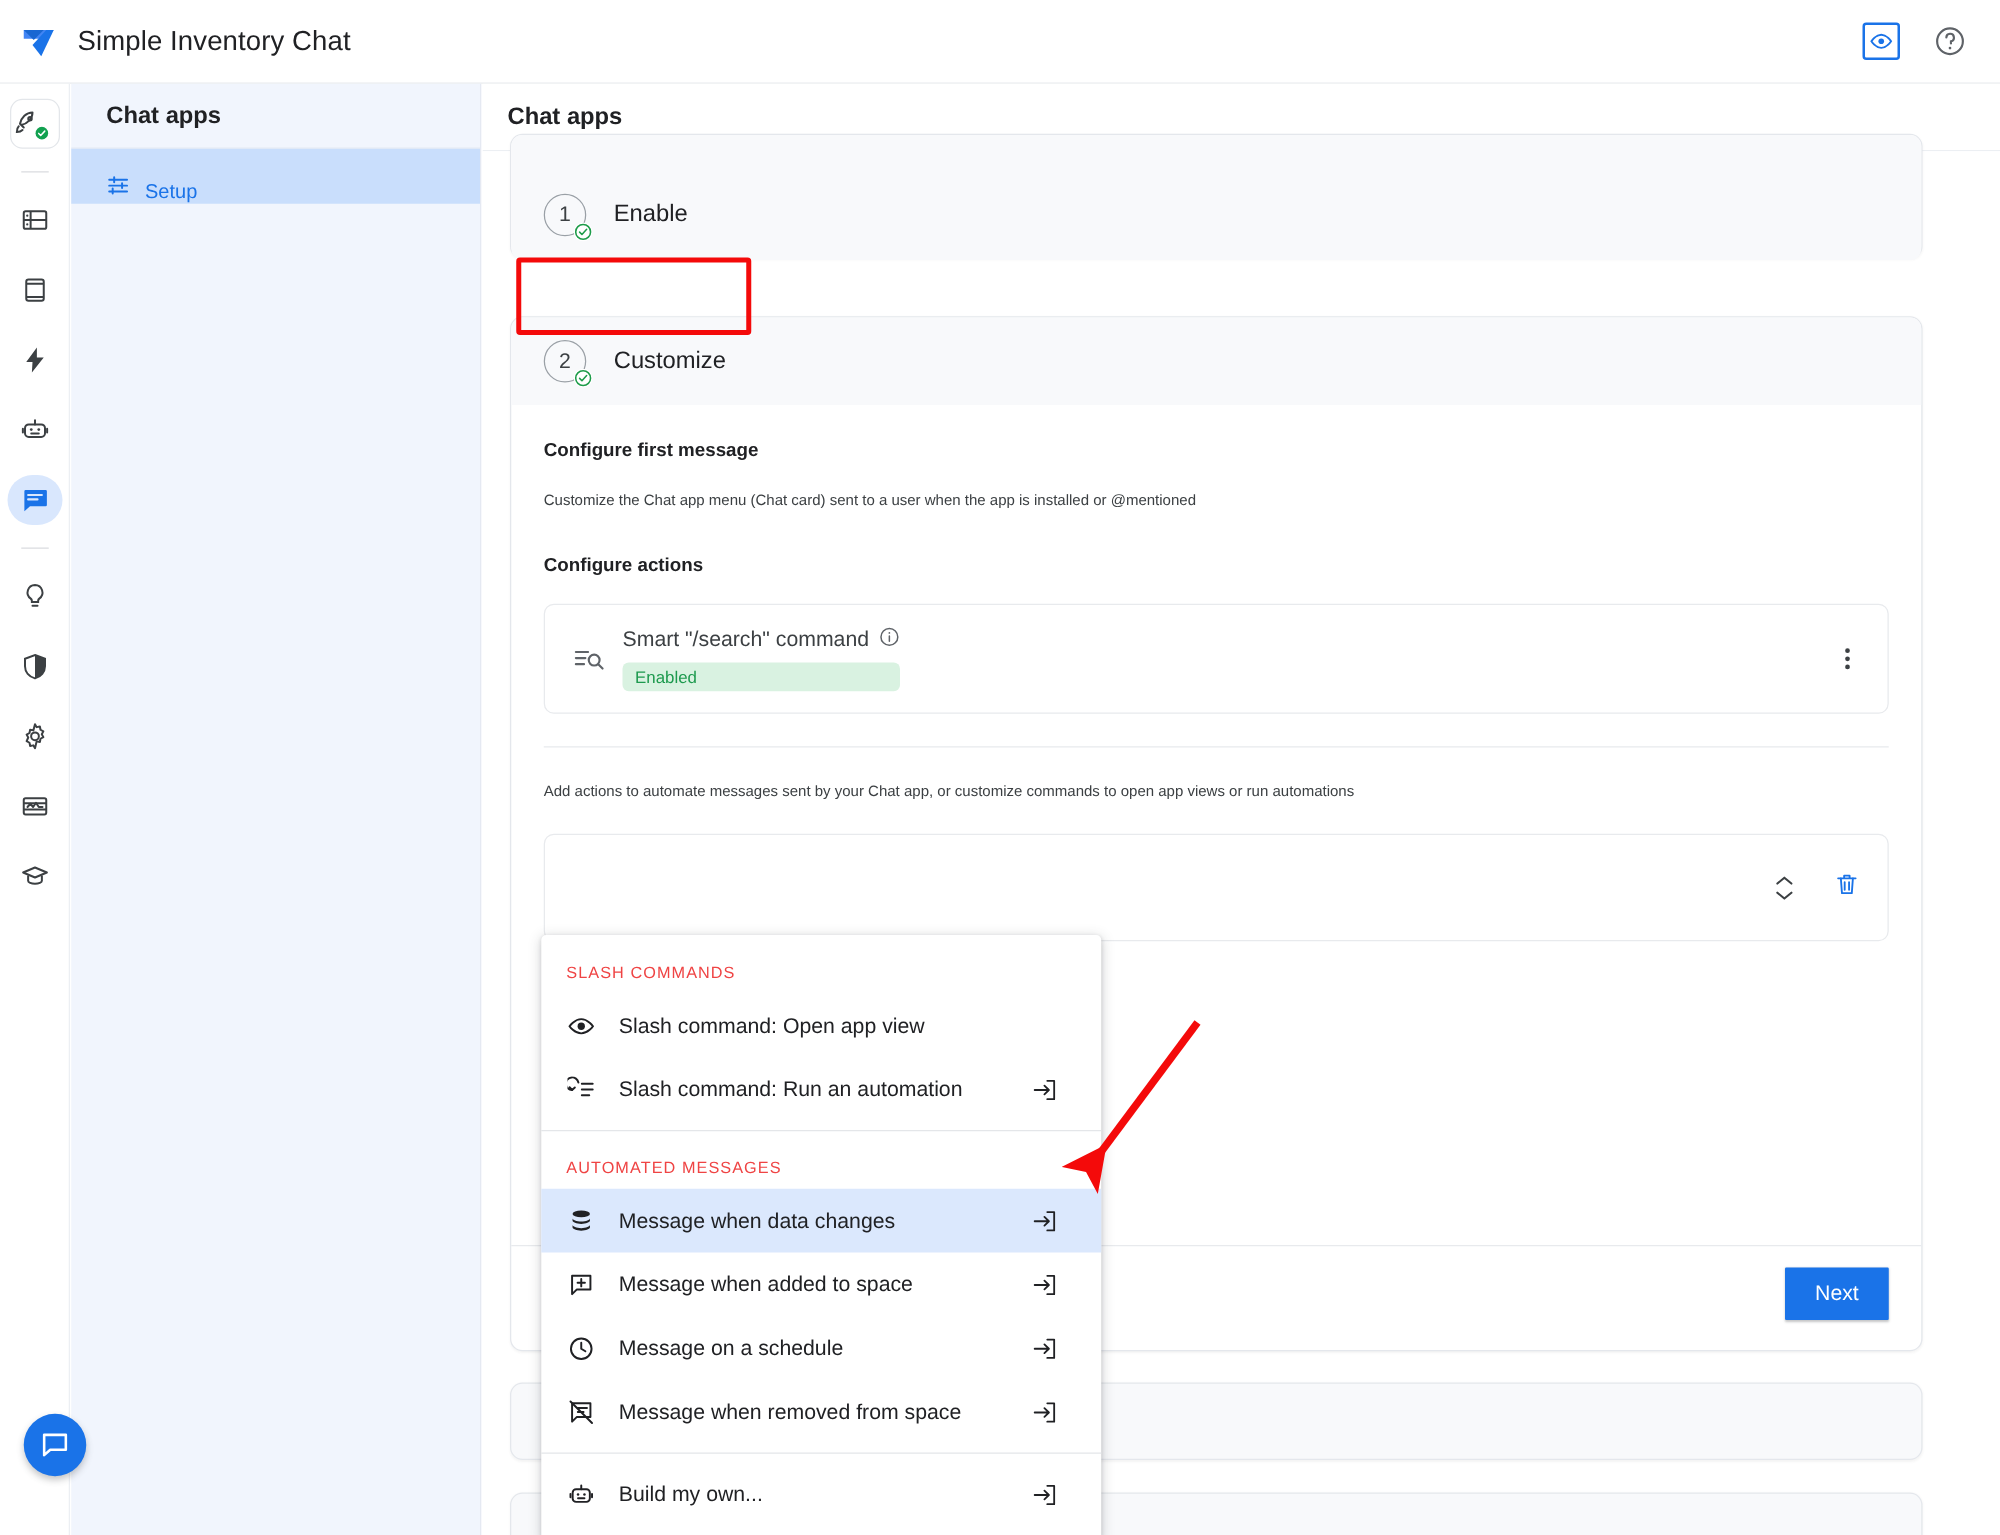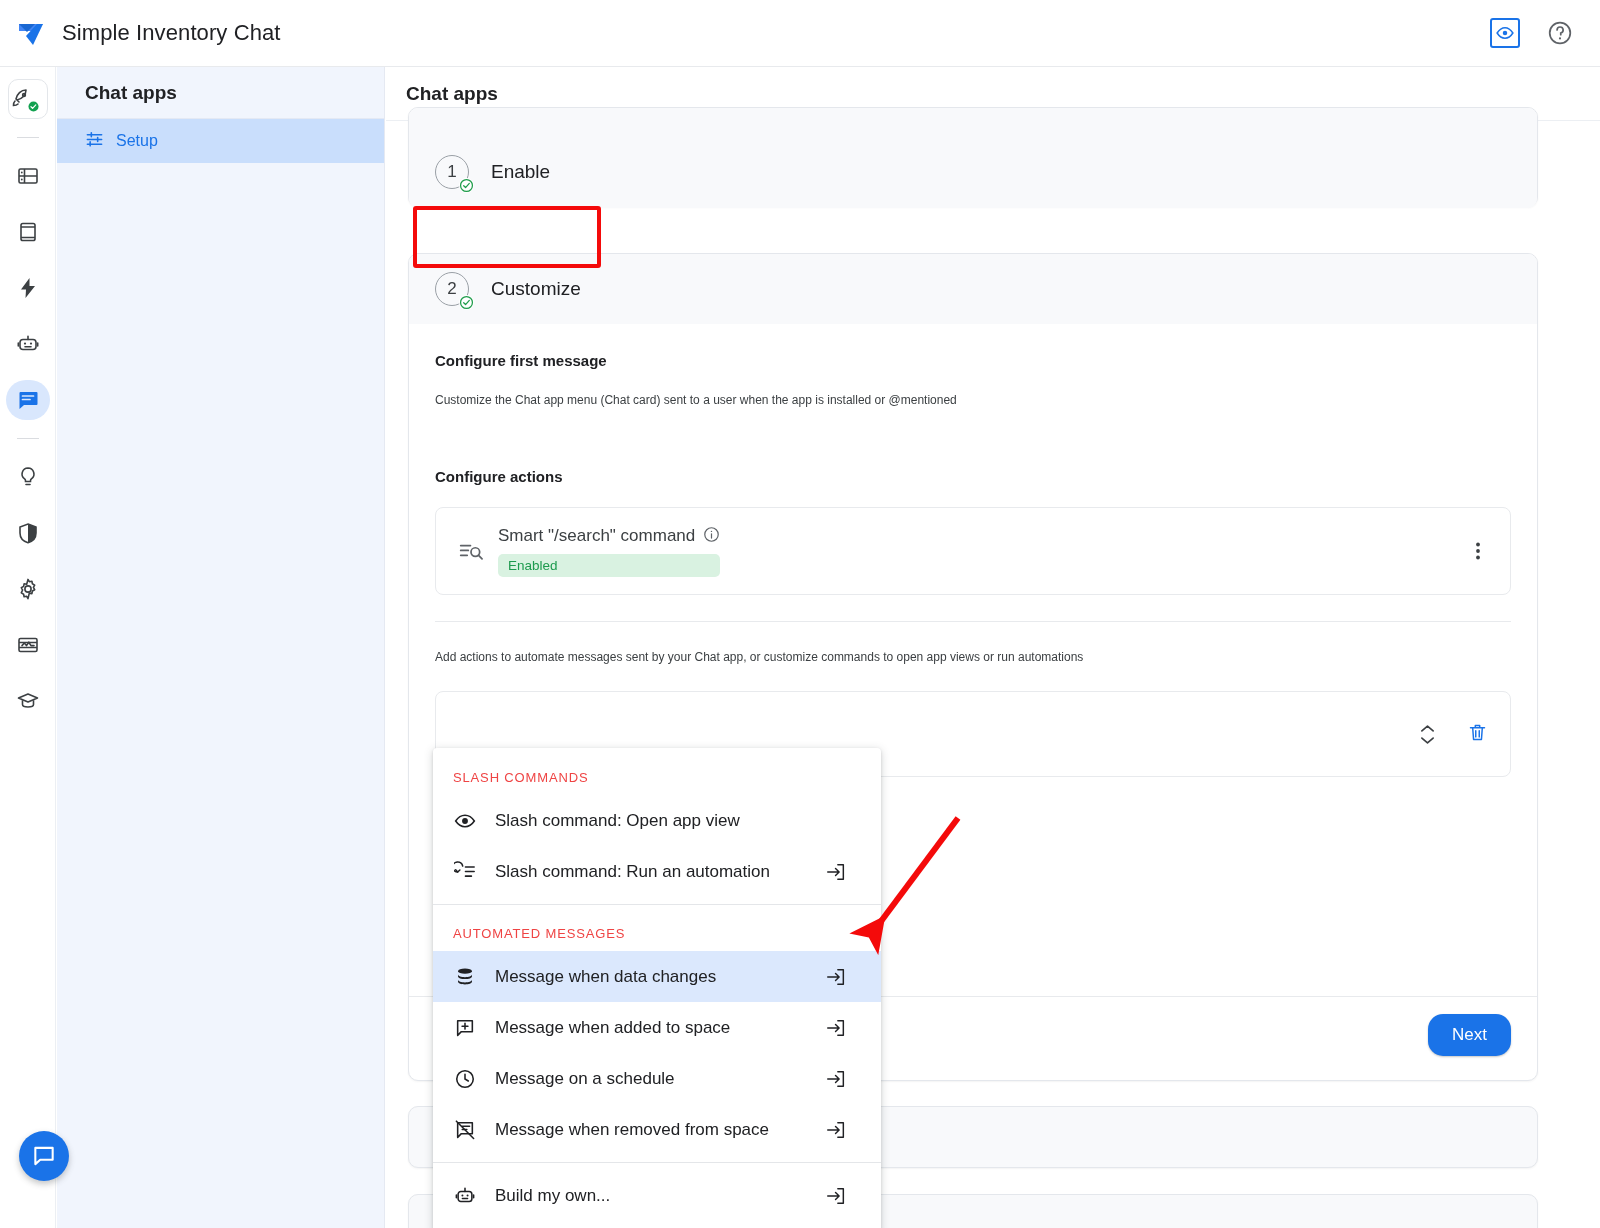--- a/index.html
+++ b/index.html
@@ -46,21 +46,21 @@
   .navpanel {
     position: absolute; left: 57px; top: 67px; width: 328px; height: 1161px;
     background: #f1f5fd; border-right: 1px solid #e5e9f2;
   }
   .navpanel-title {
     height: 52px; display:flex; align-items:center; padding-left: 28px;
     font-size: 19px; font-weight: 700; color: #202124;
     border-bottom: 1px solid #e4e9f4;
   }
   .nav-item {
-    height: 44px; display: flex; align-items: center; gap: 12px;
+    height: 44px; display: flex; align-items: flex-end; gap: 12px;
     padding-left: 28px; font-size: 16px; color: #1a73e8;
   }
   .nav-item.selected { background: #c9defc; }
 
   
   .main {
     position: absolute; left: 386px; top: 67px; width: 1214px; height: 1161px;
     background: #ffffff; overflow: hidden;
   }
   .main-header {
@@ -110,21 +110,21 @@
 
   .badge {
     display:inline-block; margin-top:7px; background:#d9f2e1; color:#1d9a4e;
     font-size: 13.5px; padding: 4px 10px; border-radius: 5px;
   }
 
   .hr { height: 1px; background: #e8eaed; }
 
   .next-btn {
     background: #1a73e8; color:#fff; font-size: 17px; font-weight: 500;
-    padding: 11px 24px; border-radius: 15px; border: none;
+    padding: 11px 24px; border-radius: 1px; border: none;
     box-shadow: 0 1px 2px rgba(60,64,67,.3);
   }
 
   
   .menu {
     position: absolute; left: 433px; top: 748px; width: 448px;
     background: #fff; border-radius: 4px;
     box-shadow: 0 2px 10px rgba(60,64,67,.22), 0 1px 3px rgba(60,64,67,.16);
     z-index: 40; padding: 8px 0 12px 0;
   }
@@ -323,21 +323,21 @@
         </div>
         <div class="step-label">Customize</div>
       </div>
 
       <div style="padding: 28px 26px 0 26px;">
 
         <div class="sec-title">Configure first message</div>
         <div class="sec-desc" style="margin-top:20px;">Customize the Chat app menu (Chat card) sent to a user when the app is installed or @mentioned</div>
 
 
-        <div class="sec-title" style="margin-top:56px;">Configure actions</div>
+        <div class="sec-title" style="margin-top:32px;">Configure actions</div>
 
         <div class="row-box" style="margin-top:22px;height:88px;align-items:center;">
           <span class="row-ico">
             <svg width="26" height="26" viewBox="0 0 24 24" fill="none" stroke="#5f6368" stroke-width="1.6" stroke-linecap="round">
               <path d="M2.5 7h9M2.5 11.5h7M2.5 16h6"></path>
               <circle cx="16" cy="13" r="4"></circle>
               <path d="M19 16l3.2 3.2"></path>
             </svg>
           </span>
           <span style="display:flex;flex-direction:column;">

